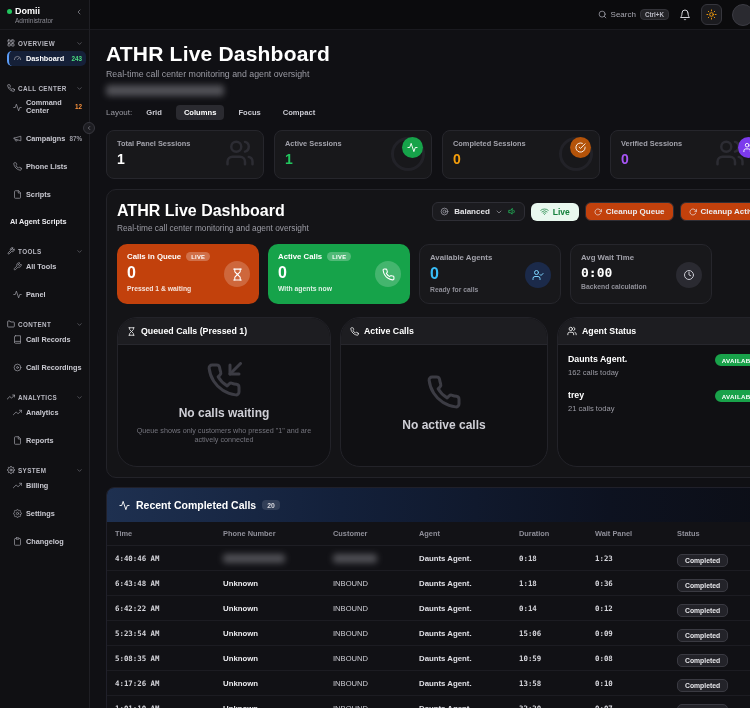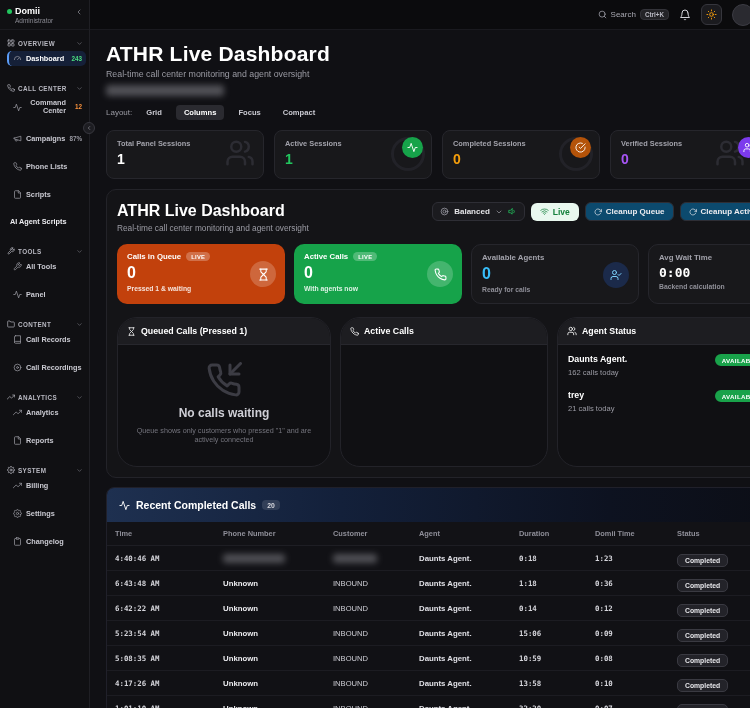--- a/index.html
+++ b/index.html
@@ -69,25 +69,25 @@
     border-radius:10px; padding:12px 10px 10px 10px; }
   .lc-head { display:flex; align-items:flex-start; }
   .lc-title { font-size:16px; font-weight:700; color:#fff; }
   .lc-sub { font-size:8.3px; color:#9b9ba4; margin-top:3px; }
   .lc-controls { margin-left:auto; display:flex; gap:6px; align-items:center; }
   .mode-box { display:flex; align-items:center; gap:5px; background:#1b1b1f; border:1px solid #2e2e35;
     border-radius:6px; padding:4px 7px; font-size:8px; font-weight:600; color:#e4e4e7; }
   .mode-box .vol { color:#22c55e; }
   .live-btn { display:flex; align-items:center; gap:4px; background:#e9f8ef; color:#15803d;
     border-radius:6px; padding:4px 9px; font-size:8.5px; font-weight:700; }
-  .dark-btn { display:flex; align-items:center; gap:4px; background:#0c4a6e; border:1px solid #2e2e35;
+  .dark-btn { display:flex; align-items:center; gap:4px; background:#c2410c; border:1px solid #2e2e35;
     border-radius:6px; padding:4px 8px; font-size:8px; font-weight:700; color:#ececf0; }
 
   .kpis { display:flex; gap:9px; margin-top:11px; }
-  .kpi { width:168px; flex:none; height:60px; border-radius:10px; padding:8px 10px; position:relative; }
+  .kpi { width:142px; flex:none; height:60px; border-radius:10px; padding:8px 10px; position:relative; }
   .kpi.dark { background:#18181b; border:1px solid #26262c; }
   .kpi-top { display:flex; align-items:center; gap:5px; }
   .kpi-label { font-size:7.8px; font-weight:700; color:#fff; }
   .kpi.dark .kpi-label { color:#a2a2ab; }
   .live-pill { background:rgba(255,255,255,.25); color:#fff; font-size:5.8px; font-weight:700;
     padding:1.5px 5px; border-radius:999px; letter-spacing:.3px; }
   .kpi-value { font-size:16px; font-weight:700; color:#fff; margin-top:3px; }
   .kpi-cap { font-size:6.8px; color:rgba(255,255,255,.85); margin-top:3px; font-weight:600; }
   .kpi.dark .kpi-cap { color:#8f8f98; }
   .kpi-bubble { position:absolute; right:9px; top:17px; width:26px; height:26px; border-radius:50%;
@@ -291,21 +291,21 @@
       </svg>
     <span>CALL CENTER</span>
     <svg class="ic chev" width="7" height="7">
         <use href="#i-chev-down"></use>
       </svg>
   </div>
   <div class="sb-item">
     <svg class="ic sb-ic" width="9" height="9">
         <use href="#i-activity"></use>
       </svg>
-    <span style="width:40px;text-align:right">Command Center</span>
+    <span style="width:40px;text-align:left">Command Center</span>
     <span class="sb-badge badge-orange">12</span>
   </div>
   <div class="sb-item">
     <svg class="ic sb-ic" width="9" height="9">
         <use href="#i-megaphone"></use>
       </svg>
     <span>Campaigns</span>
     <span class="sb-badge badge-gray">87%</span>
   </div>
   <div class="sb-item">
@@ -611,20 +611,26 @@
           <div class="empty-cap">Queue shows only customers who pressed "1" and are actively connected</div>
         </div>
       </div>
       <div class="panel">
         <div class="panel-h">
           <svg class="ic" width="9" height="9">
               <use href="#i-phone"></use>
             </svg>
           <span>Active Calls</span>
         </div>
+        <div class="empty-body">
+          <svg class="ic empty-ic" width="36" height="36" stroke-width="1.6">
+              <use href="#i-phone"></use>
+            </svg>
+          <div class="empty-title">No active calls</div>
+        </div>
       </div>
       <div class="panel">
         <div class="panel-h">
           <svg class="ic" width="10" height="10">
               <use href="#i-users"></use>
             </svg>
           <span>Agent Status</span>
         </div>
         <div class="agent-row">
           <div>
@@ -653,21 +659,21 @@
       <span class="recent-count">20</span>
 
     </div>
 
     <div class="tgrid thead">
       <span class="th">Time</span>
       <span class="th">Phone Number</span>
       <span class="th">Customer</span>
       <span class="th">Agent</span>
       <span class="th">Duration</span>
-      <span class="th">Domii Time</span>
+      <span class="th">Wait Panel</span>
       <span class="th">Status</span>
     </div>
 
     <div class="tgrid trow">
       <span class="td-time mono">4:40:46 AM</span>
       <span><span class="redact cell-redact" style="display:inline-block;width:62px"></span></span>
       <span><span class="redact cell-redact" style="display:inline-block;width:44px"></span></span>
       <span class="td-agent">Daunts Agent.</span>
       <span class="td-num mono">0:18</span>
       <span class="td-num mono">1:23</span>

